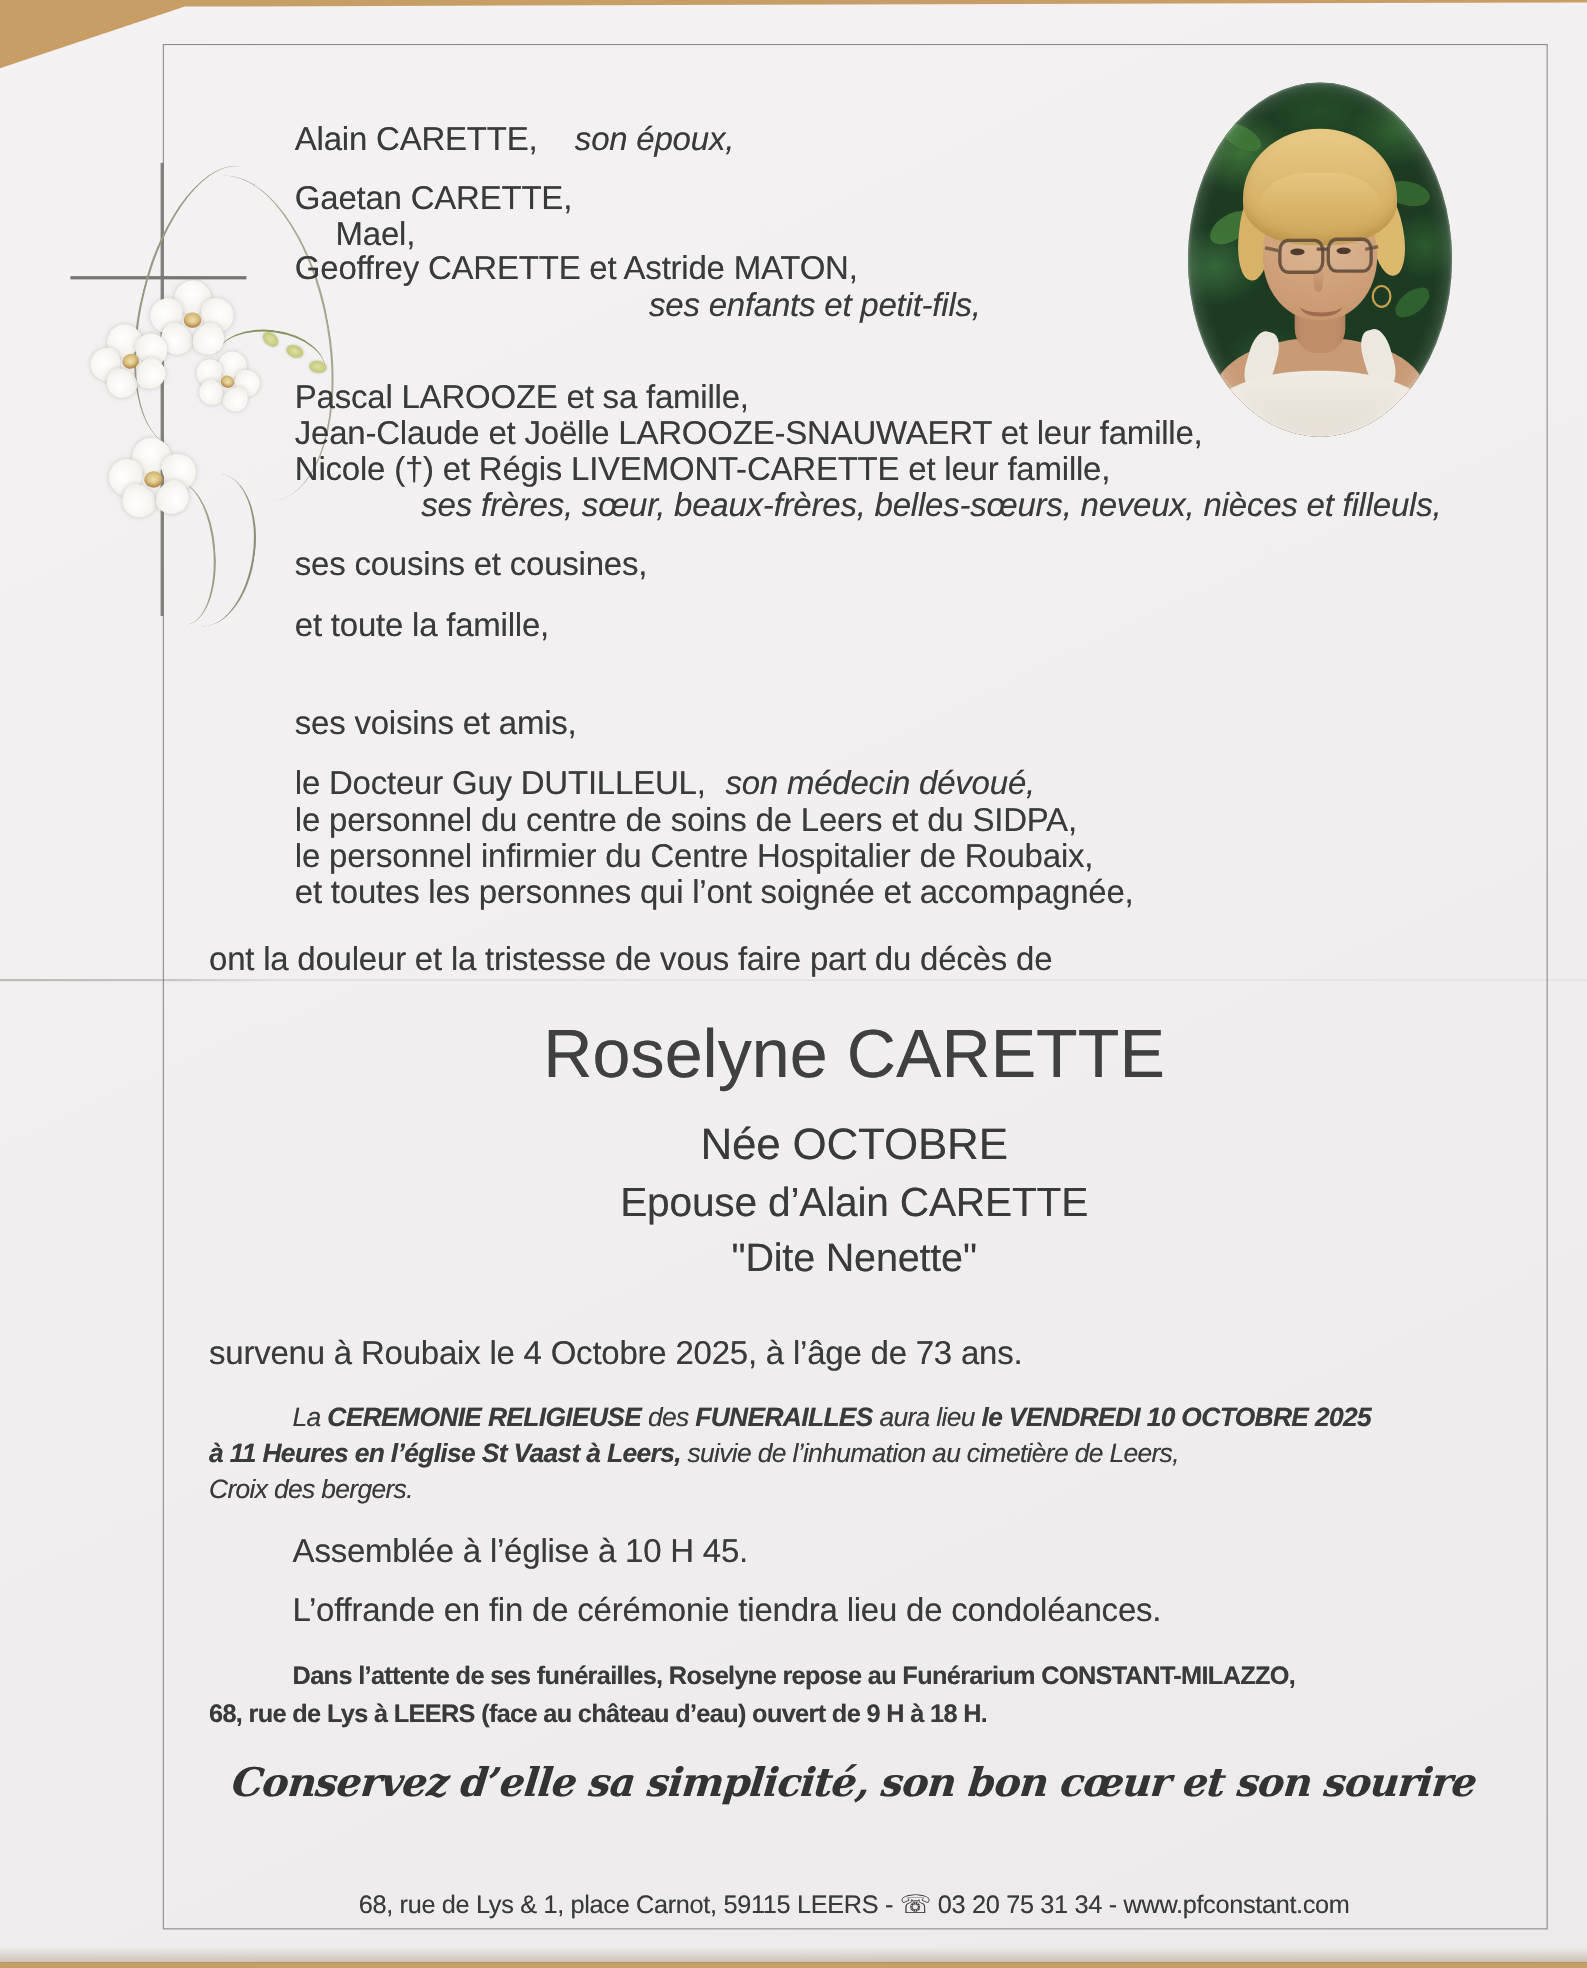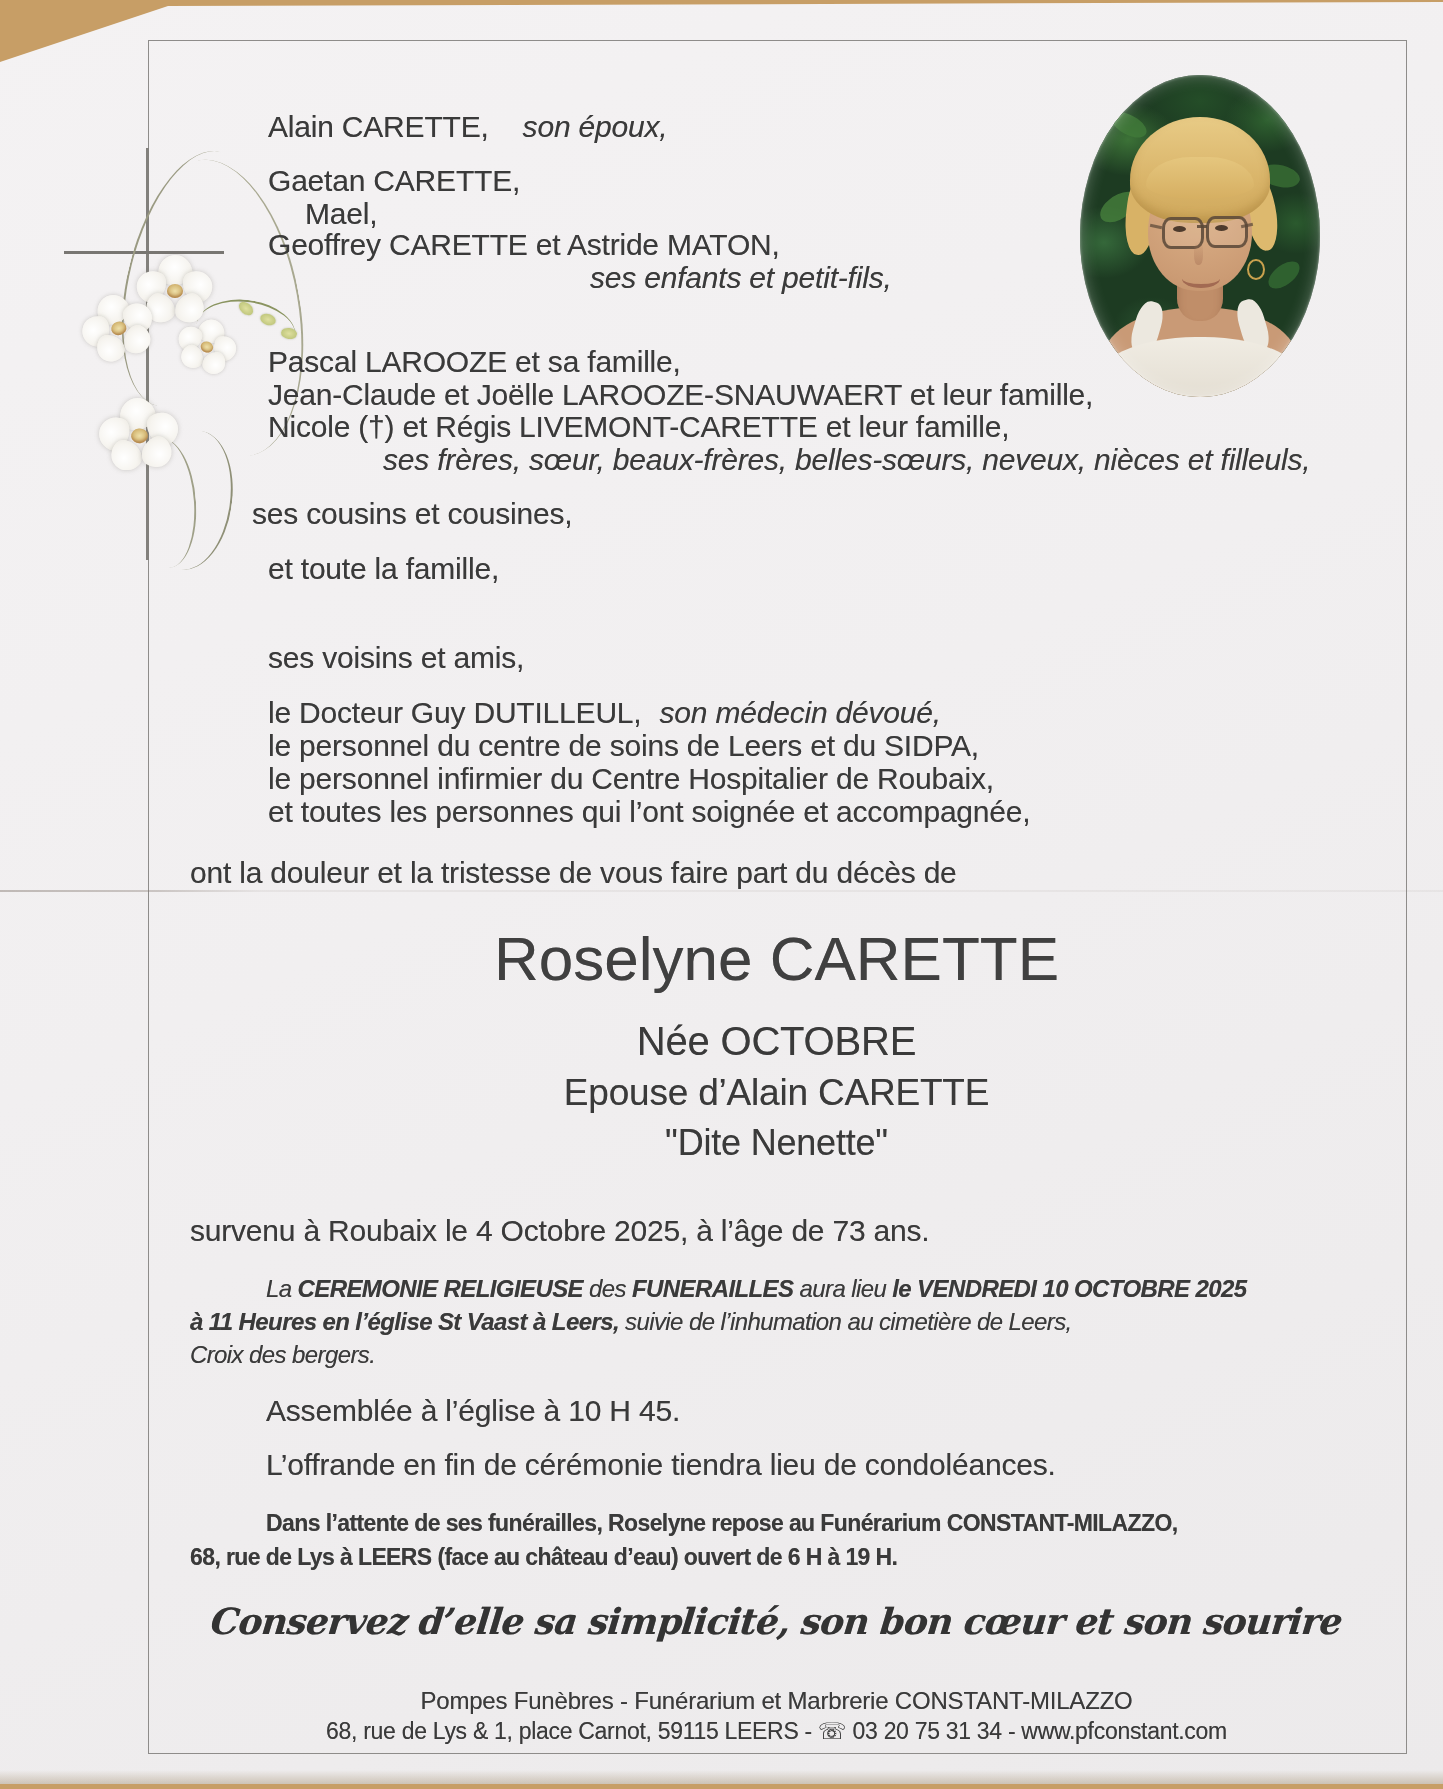--- a/index.html
+++ b/index.html
@@ -229,21 +229,21 @@
   <div class="ln" style="left:268px;top:164px">Gaetan CARETTE,</div>
   <div class="ln" style="left:305px;top:197px">Mael,</div>
   <div class="ln" style="left:268px;top:228px">Geoffrey CARETTE et Astride MATON,</div>
   <div class="ln it" style="left:590px;top:261px">ses enfants et petit-fils,</div>
 
   <div class="ln" style="left:268px;top:345px">Pascal LAROOZE et sa famille,</div>
   <div class="ln" style="left:268px;top:378px">Jean-Claude et Joëlle LAROOZE-SNAUWAERT et leur famille,</div>
   <div class="ln" style="left:268px;top:410px">Nicole (†) et Régis LIVEMONT-CARETTE et leur famille,</div>
   <div class="ln it" style="left:383px;top:443px">ses frères, sœur, beaux-frères, belles-sœurs, neveux, nièces et filleuls,</div>
 
-  <div class="ln" style="left:252px;top:497px">ses cousins et cousines,</div>
+  <div class="ln" style="left:268px;top:497px">ses cousins et cousines,</div>
 
   <div class="ln" style="left:268px;top:552px">et toute la famille,</div>
 
   <div class="ln" style="left:268px;top:641px">ses voisins et amis,</div>
 
   <div class="ln" style="left:268px;top:696px">
     <span>le Docteur Guy DUTILLEUL,</span><span class="it gap2">son médecin dévoué,</span>
   </div>
   <div class="ln" style="left:268px;top:729px">le personnel du centre de soins de Leers et du SIDPA,</div>
   <div class="ln" style="left:268px;top:762px">le personnel infirmier du Centre Hospitalier de Roubaix,</div>
@@ -264,22 +264,21 @@
   <div class="ln small" style="left:190px;top:1305px">
     <span class="bd">à 11 Heures en l’église St Vaast à Leers,</span><span> suivie de l’inhumation au cimetière de Leers,</span>
   </div>
   <div class="ln small" style="left:190px;top:1338px">Croix des bergers.</div>
 
   <div class="ln" style="left:266px;top:1394px">Assemblée à l’église à 10 H 45.</div>
 
   <div class="ln" style="left:266px;top:1448px">L’offrande en fin de cérémonie tiendra lieu de condoléances.</div>
 
   <div class="ln small2 bd" style="left:266px;top:1506px">Dans l’attente de ses funérailles, Roselyne repose au Funérarium CONSTANT-MILAZZO,</div>
-  <div class="ln small2 bd" style="left:190px;top:1540px">68, rue de Lys à LEERS (face au château d’eau) ouvert de 6 H à 19 H.</div>
+  <div class="ln small2 bd" style="left:190px;top:1540px">68, rue de Lys à LEERS (face au château d’eau) ouvert de 9 H à 18 H.</div>
 
   <div class="ln centered quote" style="top:1604px">Conservez d’elle sa simplicité, son bon cœur et son sourire</div>
 
-  <div class="ln centered foot1" style="top:1684px">Pompes Funèbres - Funérarium et Marbrerie CONSTANT-MILAZZO</div>
   <div class="ln centered foot2" style="top:1714px">
     <span>68, rue de Lys &amp; 1, place Carnot, 59115 LEERS - </span><span>☏</span><span> 03 20 75 31 34 - www.pfconstant.com</span>
   </div>
 
 </div>
 
 </body></html>

